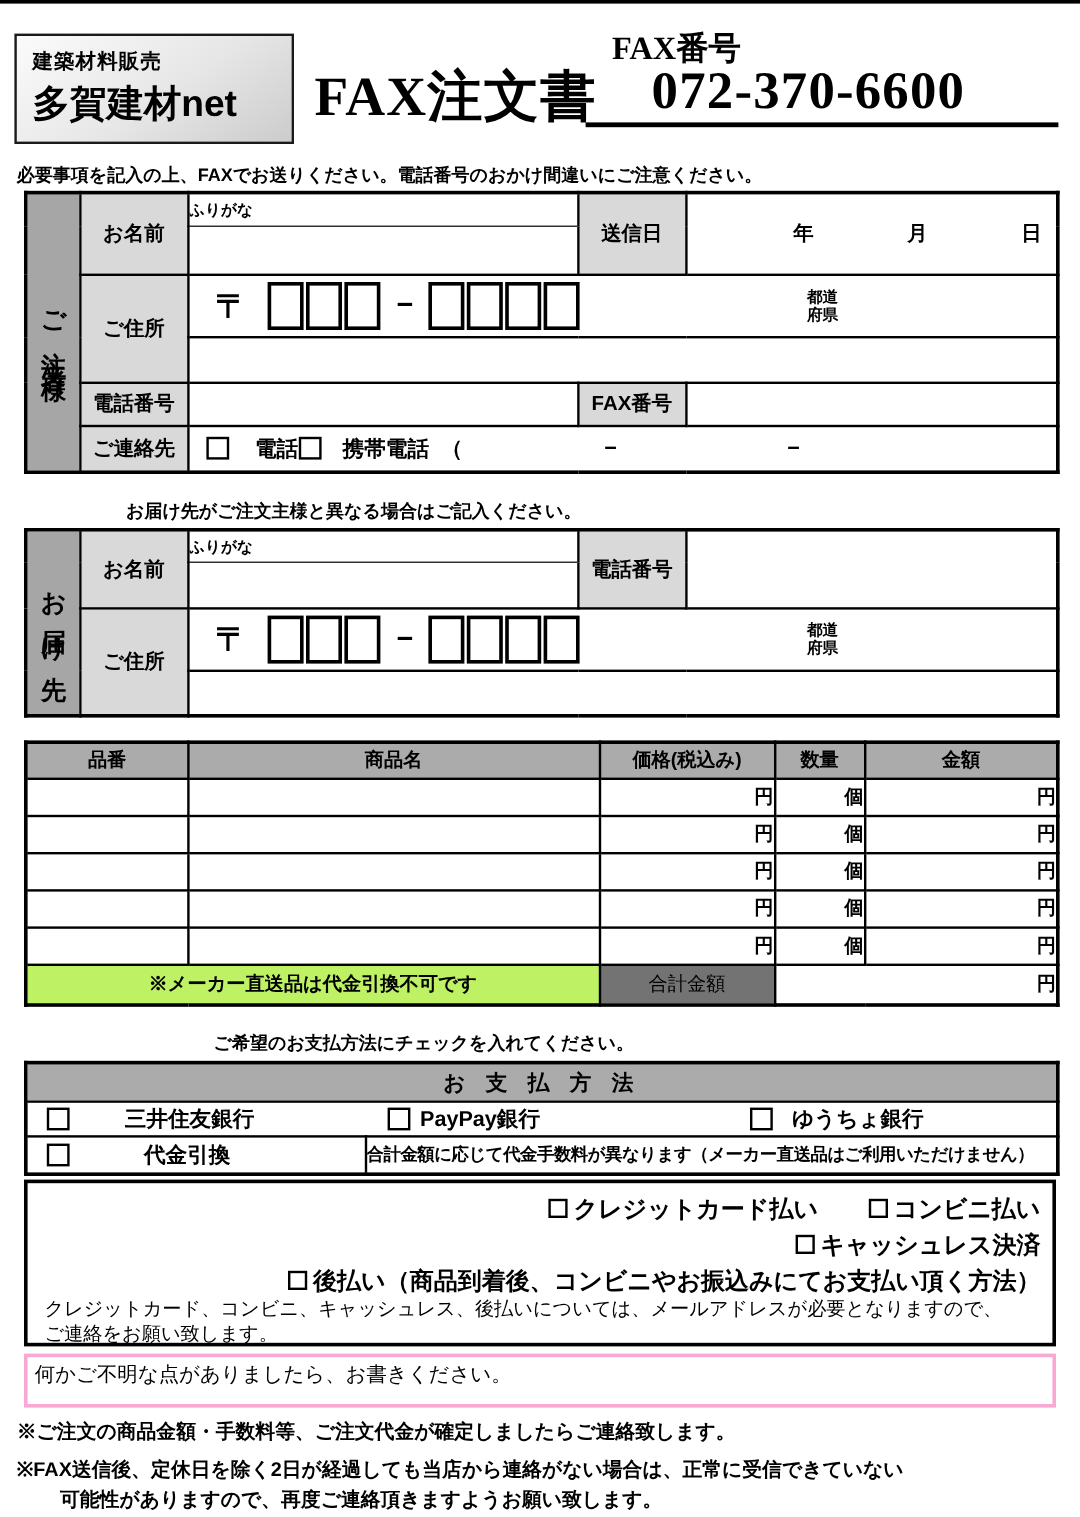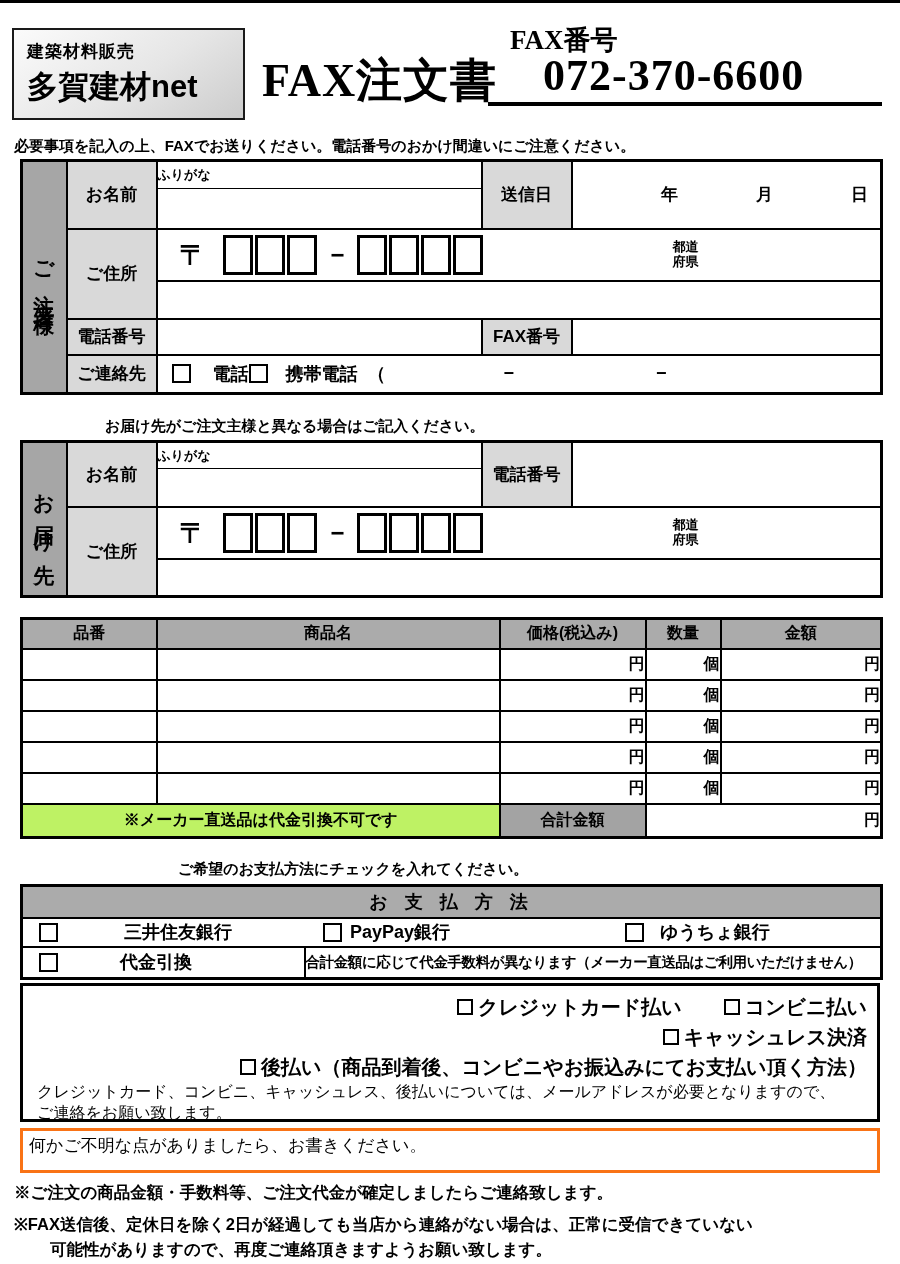--- a/index.html
+++ b/index.html
@@ -57,41 +57,41 @@
   .contact .lbl2 { margin-right:10px; }
   .contact .paren { margin-right:118px; font-weight:bold; }
   .contact .d1 { margin-right:142px; }
 
   .caption { position:absolute; font-size:15px; font-weight:bold; }
 
   
   .t3 th { border:2px solid #000; background:#ababab; font-size:16px; font-weight:bold; }
   .unit { text-align:right; padding-right:8px; font-weight:bold; font-size:16px; }
   .note-cell { background:#bef264; text-align:center; font-weight:bold; font-size:16px; }
-  .total-cell { background:#a3a3a3; text-align:center; font-weight:bold; font-size:16px; }
+  .total-cell { background:#737373; text-align:center; font-weight:normal; font-size:16px; }
 
   
   .pay-head { background:#ababab; text-align:center; font-weight:bold; font-size:18px; letter-spacing:6px; }
   .banks { position:relative; height:100%; }
   .bank-g { position:absolute; top:50%; transform:translateY(-50%); display:flex; align-items:center; font-weight:bold; font-size:18px; }
   .bank-g .cb { margin-right:14px; }
-  .g1 { left:16px;gap:20px; } .g1 .cb { margin-right:46px; }
+  .g1 { left:16px; } .g1 .cb { margin-right:46px; }
   .g2 { left:300px; } .g2 .cb { margin-right:8px; }
   .g3 { left:602px; } .g3 .cb { margin-right:16px; }
   .cod { display:flex; align-items:center; padding-left:16px; font-weight:bold; font-size:18px; height:100%; }
   .cod .cb { margin-right:62px; }
   .cod-note { font-size:14.5px; font-weight:bold; padding:0 2px 0 6px; letter-spacing:-0.4px; white-space:nowrap; }
 
   .optbox { position:absolute; left:20px; top:983px; width:860px; height:139px; border:3px solid #000; padding:6px 10px 0 10px; background:#fff; }
   .optline { font-family:"Liberation Serif", serif; font-weight:bold; font-size:20px; height:30px; display:flex; align-items:center;justify-content:flex-end; }
   .optcb { width:16px; height:16px; border:2px solid #000; display:inline-block; margin-right:5px; background:#fff; flex:0 0 auto; }
   .optline .second { margin-left:42px; display:flex; align-items:center; }
   .optnote { font-family:"Liberation Serif", serif; font-size:16px; line-height:1.3; padding-left:4px; }
 
-  .inqbox { position:absolute; left:20px; top:1128px; width:860px; height:45px; border:3px solid #f97316; padding:3px 6px; font-family:"Liberation Serif", serif; font-size:17px; background:#fff; }
+  .inqbox { position:absolute; left:20px; top:1128px; width:860px; height:45px; border:3px solid #f9a8d4; padding:3px 6px; font-family:"Liberation Serif", serif; font-size:17px; background:#fff; }
 
   .fn { position:absolute; font-weight:bold; font-size:16.5px; }
   .fn1 { left:14px; top:1182px; }
   .fn2 { left:14px; top:1212px; }
   .fn3 { left:50px; top:1239px; }
 </style>
 </head>
 <body>
 
 <div class="topbar"></div>

